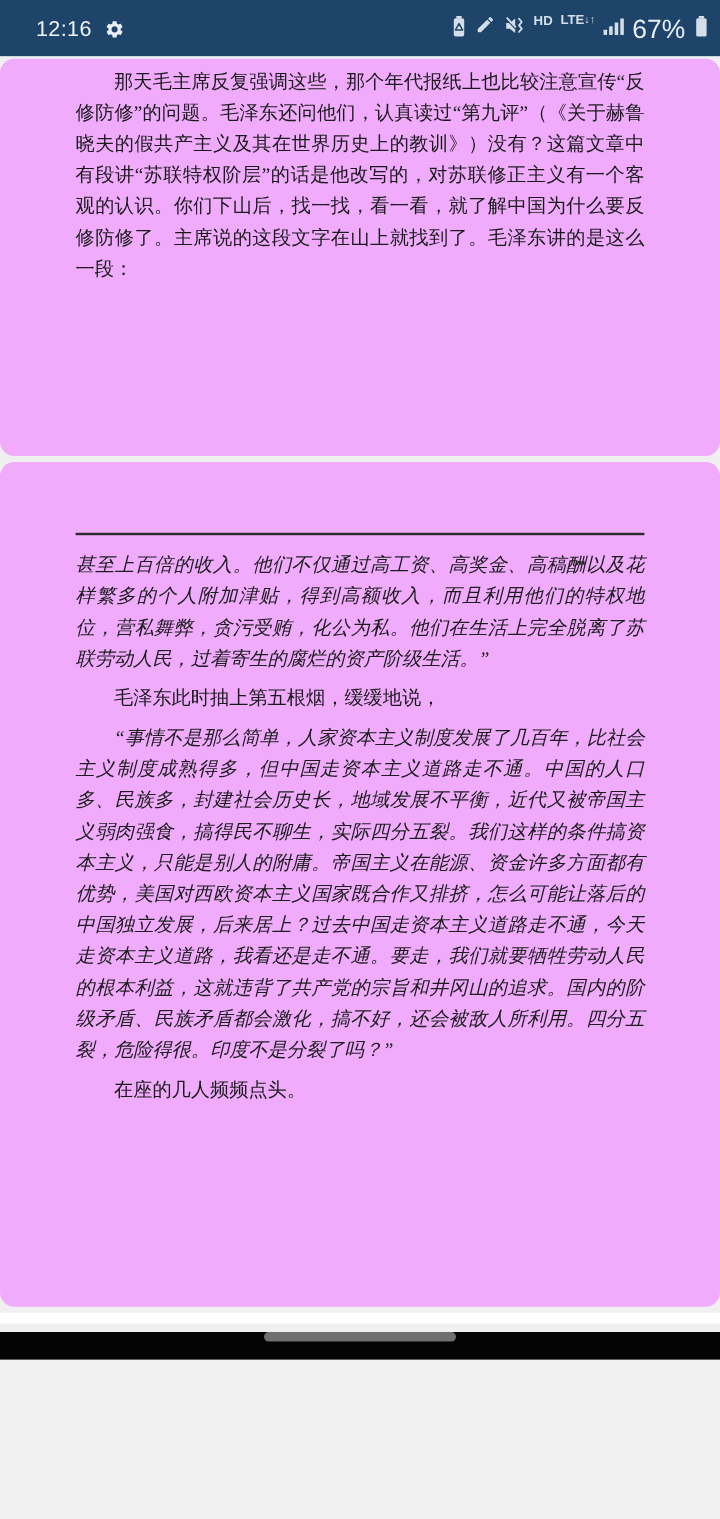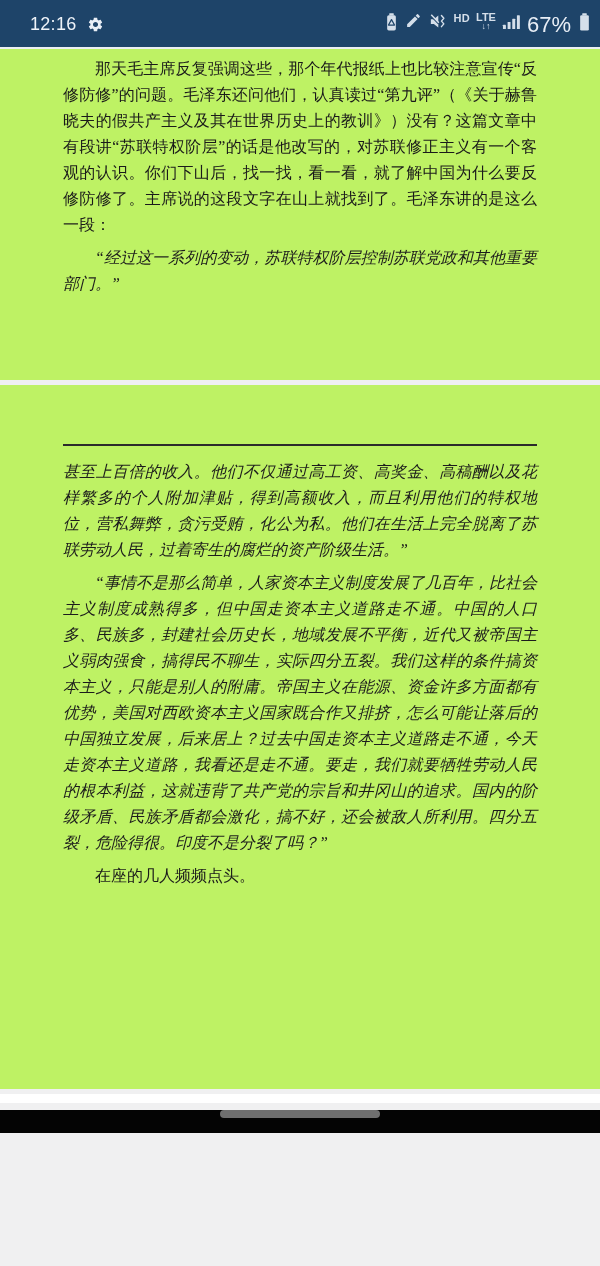--- a/index.html
+++ b/index.html
@@ -13,27 +13,27 @@
     height:47px; background:#1e4469; color:#dbe4ee;
     display:flex; align-items:center; justify-content:space-between;
     padding:2px 8px 0 30px;
     font-family:"Liberation Sans","DejaVu Sans",sans-serif;
   }
   .sb-left{ display:flex; align-items:center; gap:10px; }
   .sb-time{ font-size:18px; color:#eef3f9; letter-spacing:.3px; }
   .sb-right{ display:flex; align-items:flex-start; gap:6px; }
   .sb-icon{ display:block; }
   .sb-badge{ font-size:11px; font-weight:bold; color:#d5dfea; letter-spacing:.3px; }
-  .lte-wrap{ display:flex; flex-direction:column; align-items:center; line-height:1; }
+  .lte-wrap{ display:flex; flex-direction:row; align-items:center; line-height:1; }
   .lte-label{ font-size:11px; font-weight:bold; color:#d5dfea; }
   .lte-arrows{ font-size:9px; color:#d5dfea; margin-top:-1px; letter-spacing:0px; }
   .sb-percent{ font-size:22px; color:#e8eef6; }
   .status-edge{ height:2px; background:#eceff2; }
   
-  .page{ background:#bef264; overflow:hidden; position:relative; }
+  .page{ background:#f0abfc; overflow:hidden; position:relative;border-radius:12px; }
   .page-1{ height:331px; padding:7px 63px 0 63px; }
   .page-2{ height:704px; padding:0 63px; }
   .gap{ height:5px; background:#f0f0f1; }
   .page-sliver{ height:9px; background:#ffffff; }
   .top-rule{ height:2px; background:#2b2b2b; margin-top:59px; }
   .page-2 .page-body{ margin-top:13px; }
   .para{
     font-size:16px; line-height:26px; color:#1a1a1a;
     text-align:justify; text-indent:2em; margin-bottom:7px;
   }
@@ -87,31 +87,31 @@
         <rect x="2.8" y="3.8" width="10.4" height="18.4" rx="1.6" fill="#d5dfea"></rect>
       </svg>
     </div>
   </header>
 
   <div class="status-edge"></div>
 
   <section class="page page-1">
     <div class="page-body">
         <p class="para">那天毛主席反复强调这些，那个年代报纸上也比较注意宣传“反修防修”的问题。毛泽东还问他们，认真读过“第九评”（《关于赫鲁晓夫的假共产主义及其在世界历史上的教训》）没有？这篇文章中有段讲“苏联特权阶层”的话是他改写的，对苏联修正主义有一个客观的认识。你们下山后，找一找，看一看，就了解中国为什么要反修防修了。主席说的这段文字在山上就找到了。毛泽东讲的是这么一段：</p>
-        <p class="para quote">“经过这一系列的变动，苏联特权阶层控制苏联党政和其他重要部门。”</p>
       </div>
 
   </section>
 
   <div class="gap"></div>
 
   <section class="page page-2">
     <div class="top-rule"></div>
     <div class="page-body">
         <p class="para quote noindent">甚至上百倍的收入。他们不仅通过高工资、高奖金、高稿酬以及花样繁多的个人附加津贴，得到高额收入，而且利用他们的特权地位，营私舞弊，贪污受贿，化公为私。他们在生活上完全脱离了苏联劳动人民，过着寄生的腐烂的资产阶级生活。”</p>
+        <p class="para">毛泽东此时抽上第五根烟，缓缓地说，</p>
         <p class="para quote">“事情不是那么简单，人家资本主义制度发展了几百年，比社会主义制度成熟得多，但中国走资本主义道路走不通。中国的人口多、民族多，封建社会历史长，地域发展不平衡，近代又被帝国主义弱肉强食，搞得民不聊生，实际四分五裂。我们这样的条件搞资本主义，只能是别人的附庸。帝国主义在能源、资金许多方面都有优势，美国对西欧资本主义国家既合作又排挤，怎么可能让落后的中国独立发展，后来居上？过去中国走资本主义道路走不通，今天走资本主义道路，我看还是走不通。要走，我们就要牺牲劳动人民的根本利益，这就违背了共产党的宗旨和井冈山的追求。国内的阶级矛盾、民族矛盾都会激化，搞不好，还会被敌人所利用。四分五裂，危险得很。印度不是分裂了吗？”</p>
         <p class="para">在座的几人频频点头。</p>
       </div>
 
   </section>
 
   <div class="gap"></div>
   <div class="page-sliver"></div>
 
   <footer class="nav-bar">

